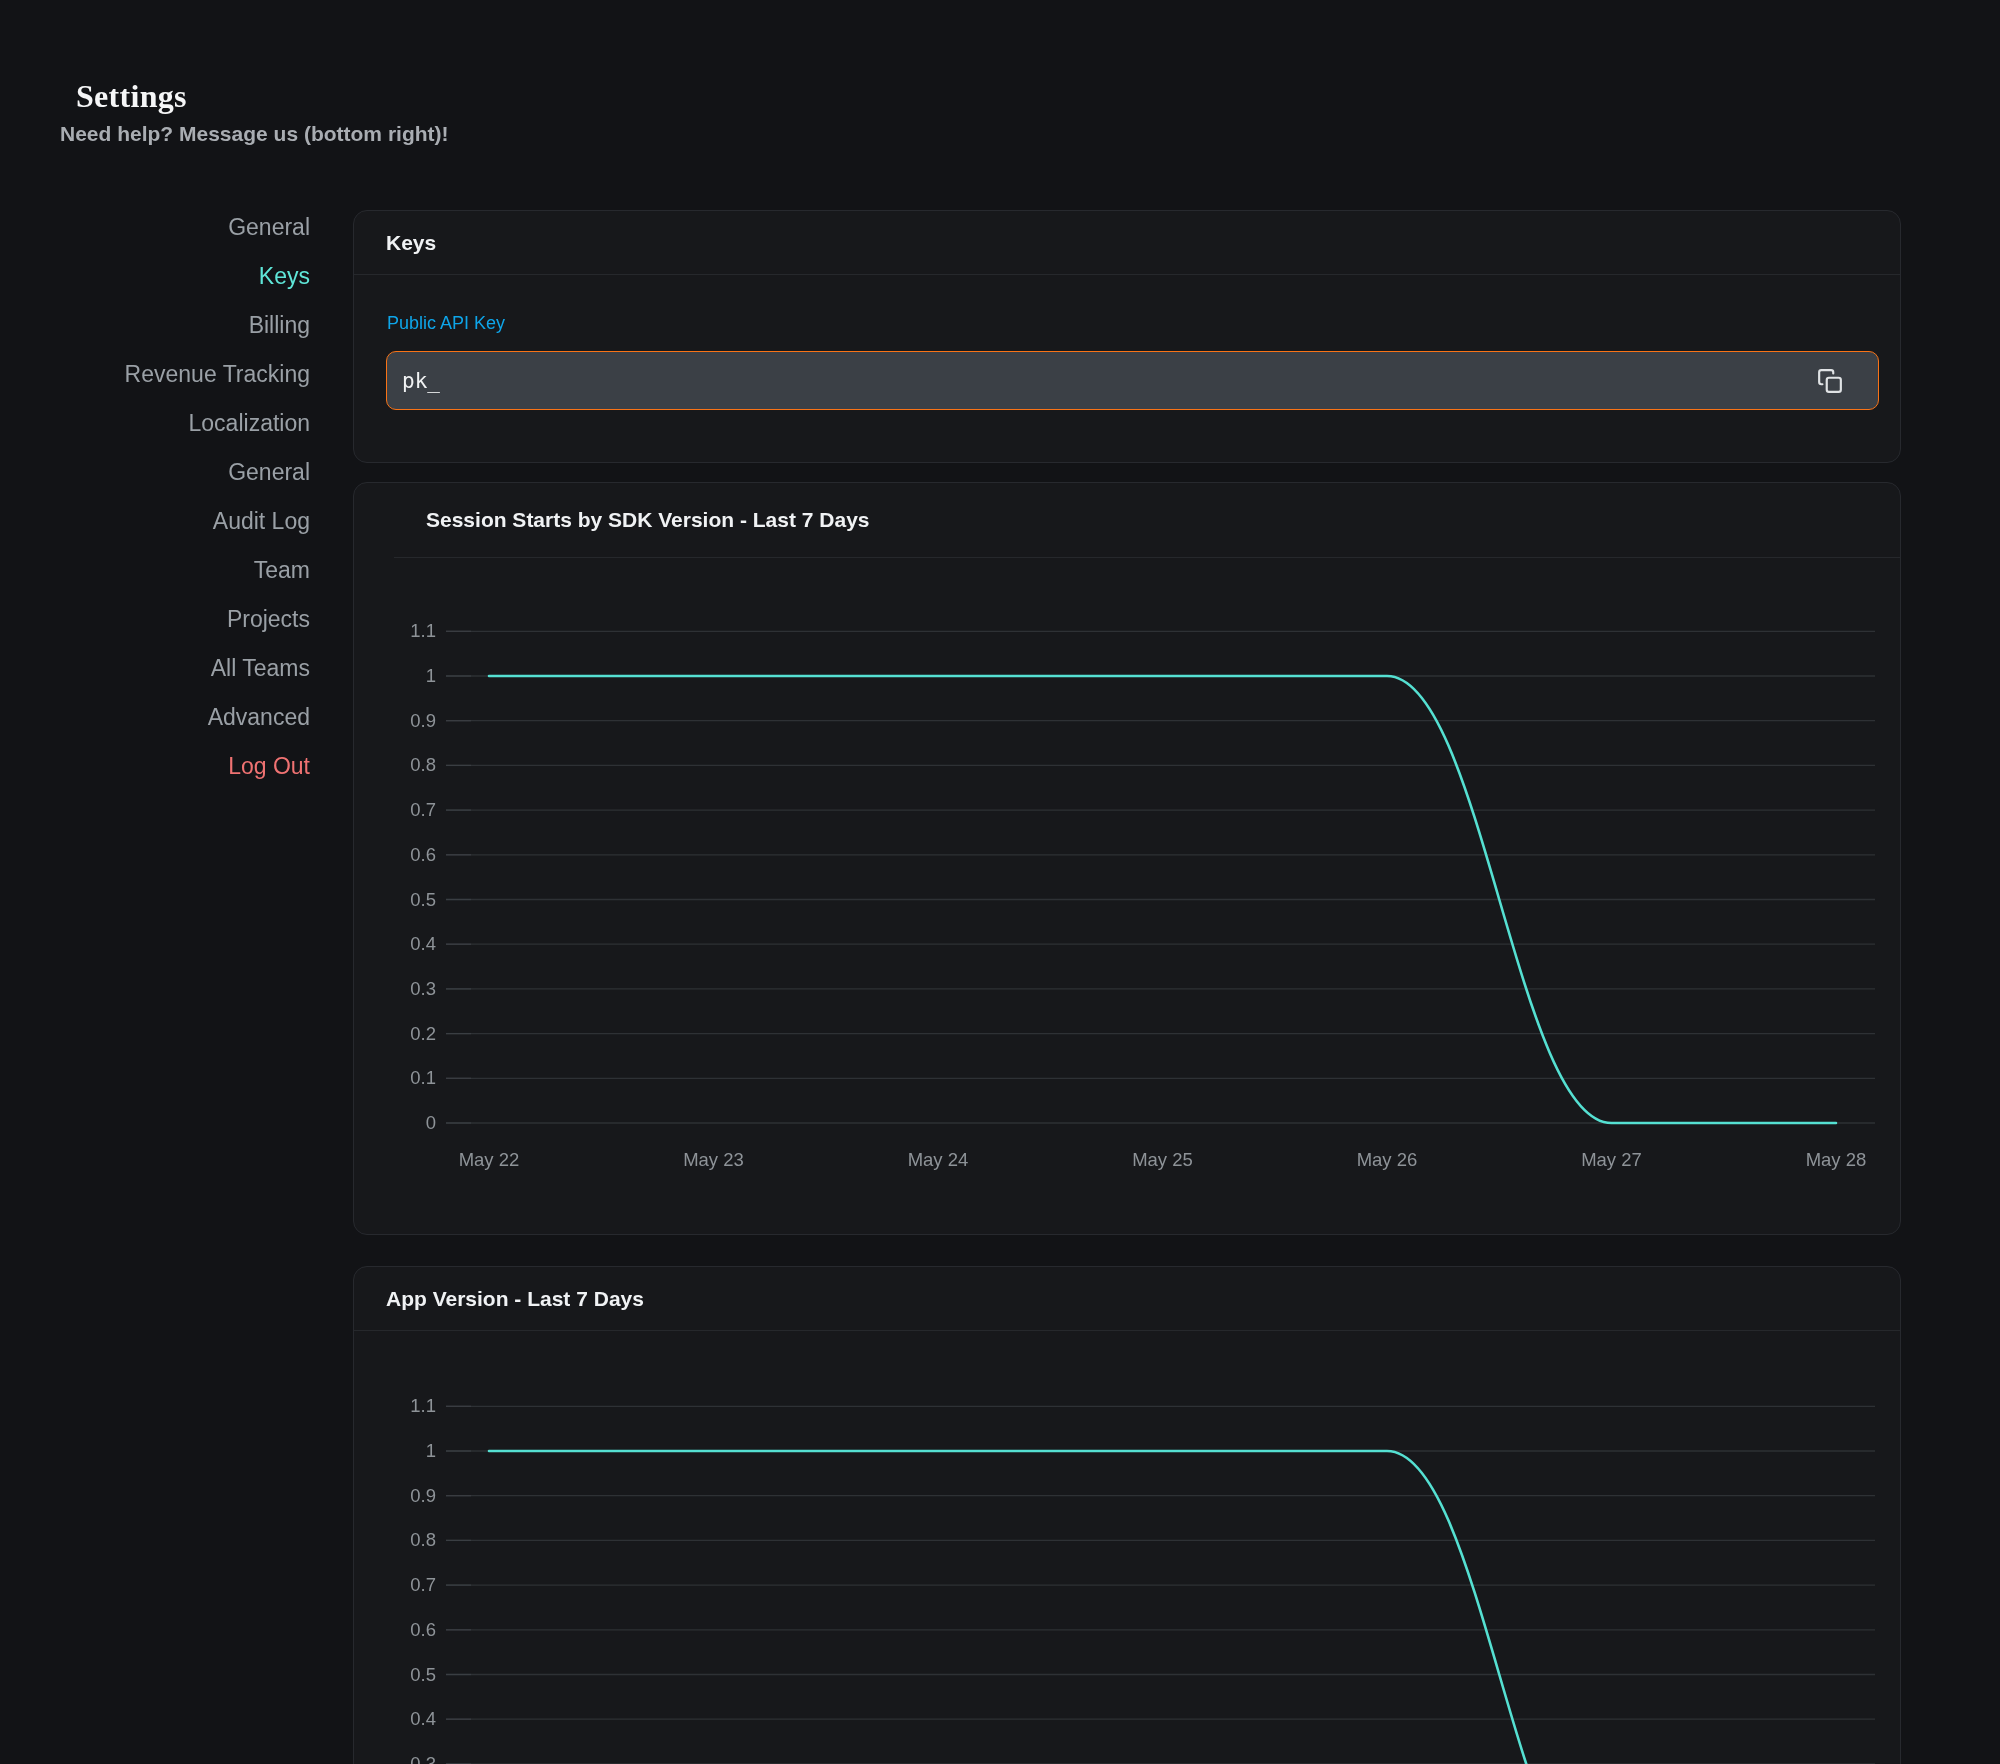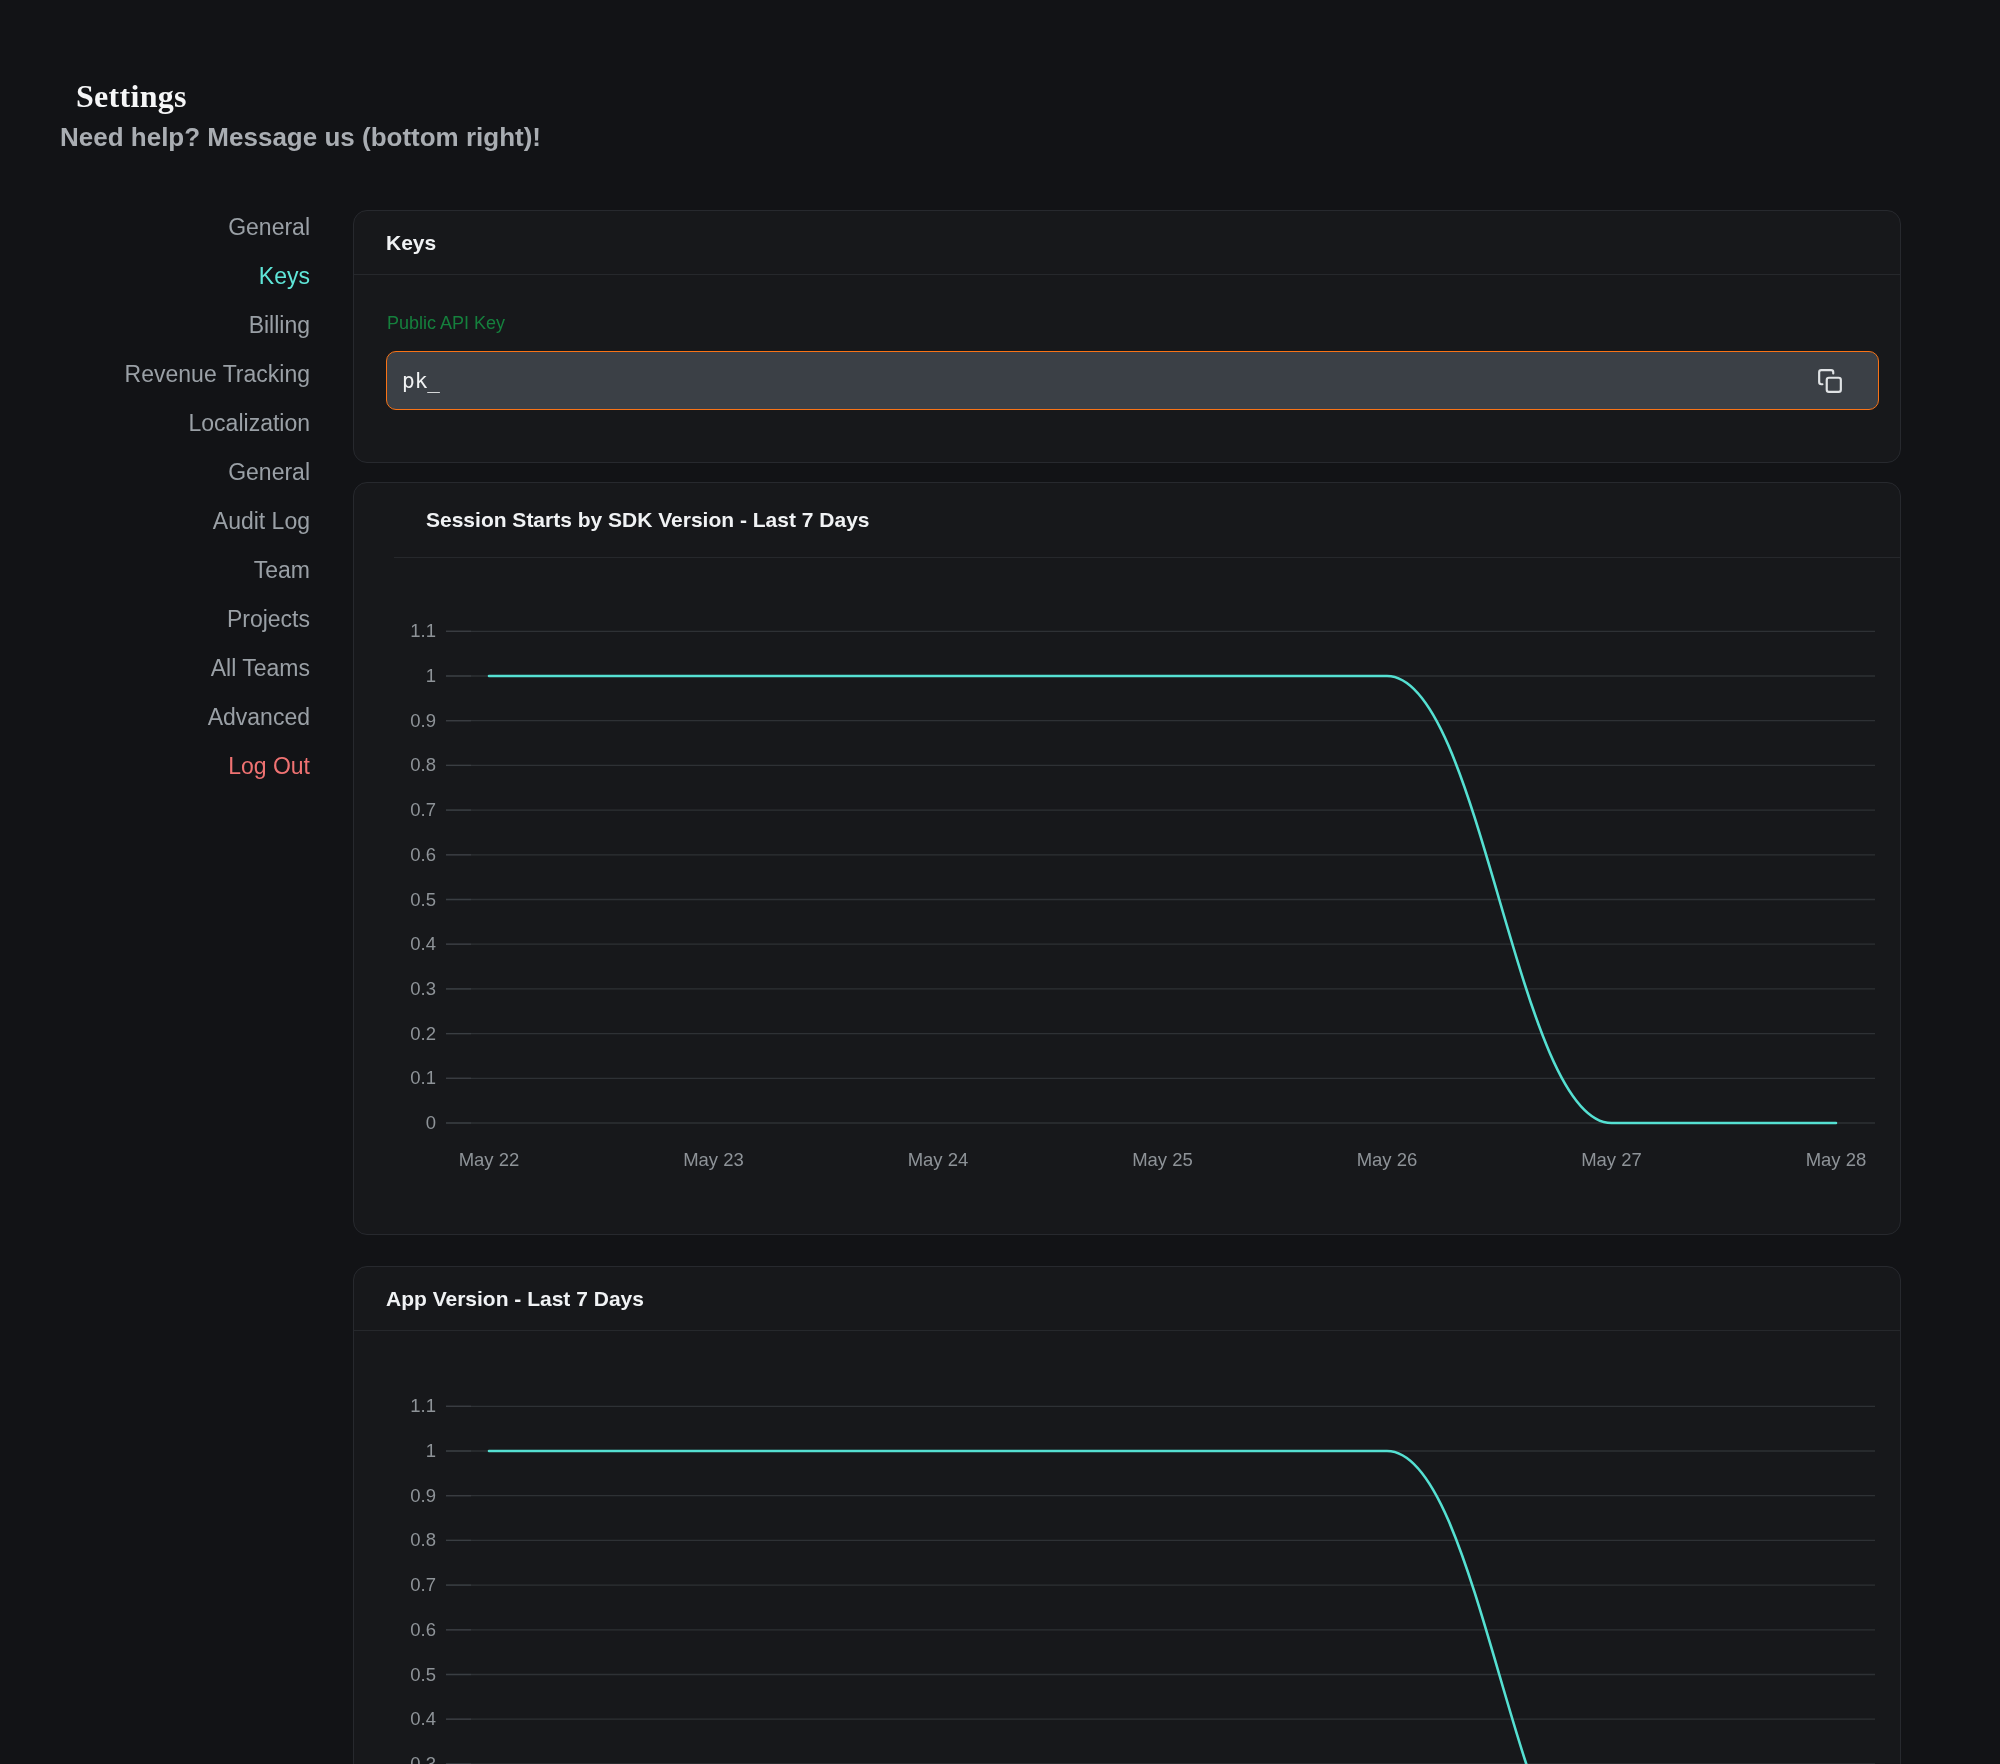--- a/index.html
+++ b/index.html
@@ -26,21 +26,21 @@
     font-size: 32px;
     font-weight: 700;
     color: #f5f6f7;
     letter-spacing: 0.3px;
     font-family: Liberation Serif, serif;
   }
   .page-subtitle {
     position: absolute;
     left: 60px; top: 122px;
     margin: 0;
-    font-size: 26px;
+    font-size: 21px;
     font-weight: 700;
     color: #a9adb2;
   }
   
   .sidebar {
     position: absolute;
     left: 60px; top: 214px;
     width: 250px;
     text-align: right;
   }
@@ -74,21 +74,21 @@
   .card-title {
     font-size: 21px;
     font-weight: 700;
     color: #f0f2f4;
   }
   
   .field-label {
     position: absolute;
     left: 33px; top: 102px;
     font-size: 18px;
-    color: #15803d;
+    color: #0ea5e9;
   }
   .input-wrap {
     position: absolute;
     left: 32px; right: 21px; top: 140px;
     height: 59px;
   }
   .api-key-input {
     width: 100%;
     height: 100%;
     box-sizing: border-box;

